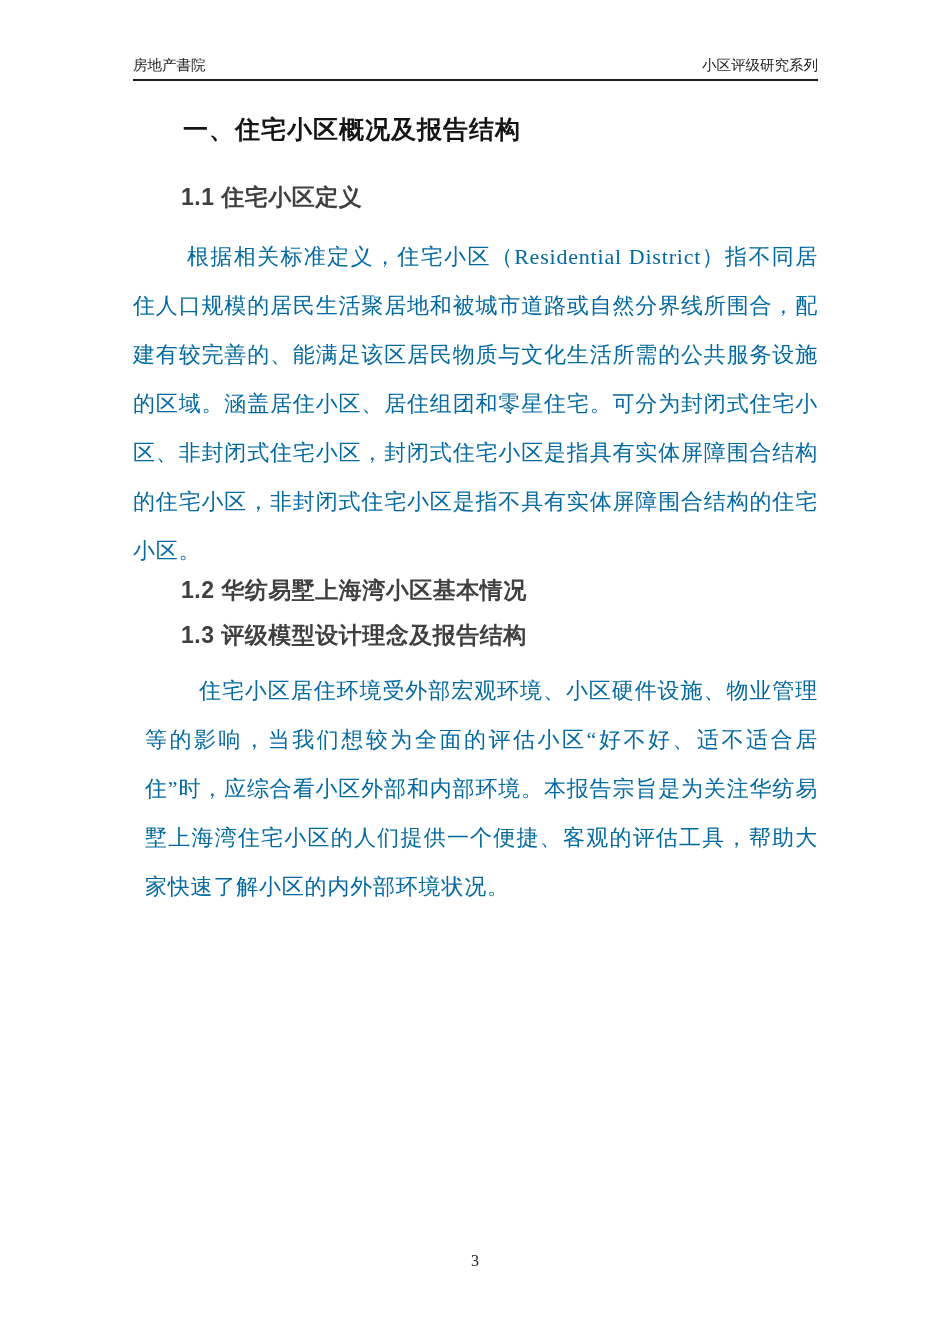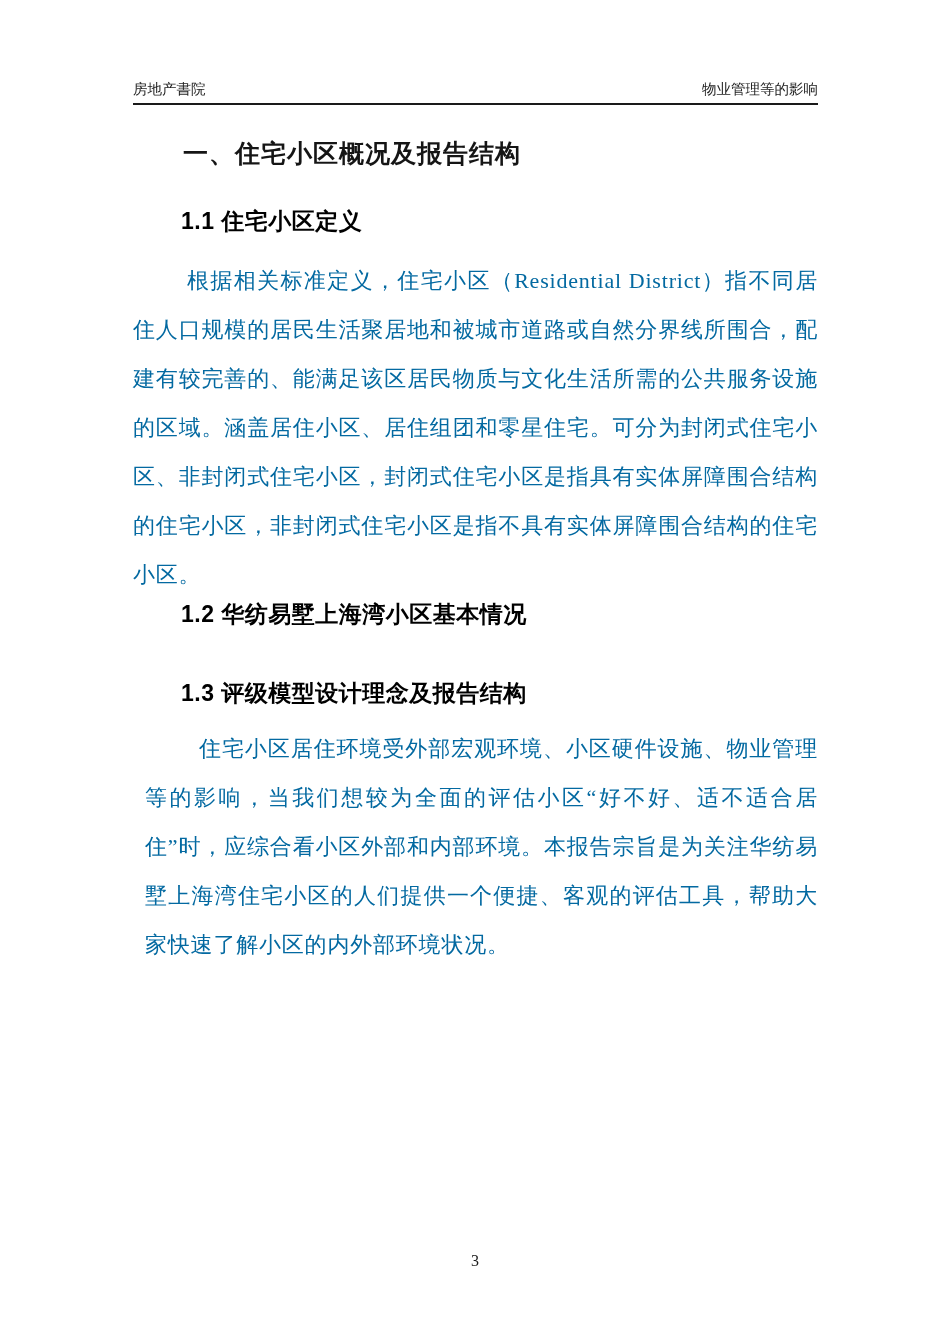--- a/index.html
+++ b/index.html
@@ -15,21 +15,21 @@
     overflow: hidden;
   }
   .content {
     padding: 0 132px 0 133px;
   }
   
   .running-header {
     display: flex;
     justify-content: space-between;
     align-items: flex-end;
-    padding-top: 80px;
+    padding-top: 56px;
     padding-bottom: 5px;
     border-bottom: 2px solid #1a1a1a;
     font-family: "Liberation Sans", "DejaVu Sans", sans-serif;
     font-size: 14.5px;
     line-height: 18px;
     color: #1c1c1c;
   }
   
   .chapter-title {
     margin: 31px 0 12px 50px;
@@ -39,26 +39,26 @@
     line-height: 34px;
     color: #151515;
     letter-spacing: 1px;
   }
   .section-heading {
     margin-left: 48px;
     font-family: "Liberation Sans", "DejaVu Sans", sans-serif;
     font-weight: bold;
     font-size: 23px;
     line-height: 30px;
-    color: #000000;
+    color: #404040;
     letter-spacing: 0.5px;
   }
   .section-heading.h-11 { margin-top: 36px; }
   .section-heading.h-12 { }
-  .section-heading.h-13 { margin-top: 49px; }
+  .section-heading.h-13 { margin-top: 15px; }
   
   .body-paragraph {
     font-size: 22px;
     line-height: 49px;
     letter-spacing: 0.8px;
     text-align: justify;
     text-indent: 54px;
     color: #0369a1;
   }
   .body-paragraph.p-1 { margin-top: 20px; }
@@ -76,21 +76,21 @@
   }
 </style>
 </head>
 <body>
 
 <div class="page">
   <div class="content">
 
     <div class="running-header">
       <span>房地产書院</span>
-      <span>物业管理等的影响</span>
+      <span>小区评级研究系列</span>
     </div>
 
     <h1 class="chapter-title">一、住宅小区概况及报告结构</h1>
 
     <h2 class="section-heading h-11">1.1 住宅小区定义</h2>
     <p class="body-paragraph p-1">根据相关标准定义，住宅小区（Residential District）指不同居住人口规模的居民生活聚居地和被城市道路或自然分界线所围合，配建有较完善的、能满足该区居民物质与文化生活所需的公共服务设施的区域。涵盖居住小区、居住组团和零星住宅。可分为封闭式住宅小区、非封闭式住宅小区，封闭式住宅小区是指具有实体屏障围合结构的住宅小区，非封闭式住宅小区是指不具有实体屏障围合结构的住宅小区。</p>
 
     <h2 class="section-heading h-12">1.2 华纺易墅上海湾小区基本情况</h2>
 
     <h2 class="section-heading h-13">1.3 评级模型设计理念及报告结构</h2>

